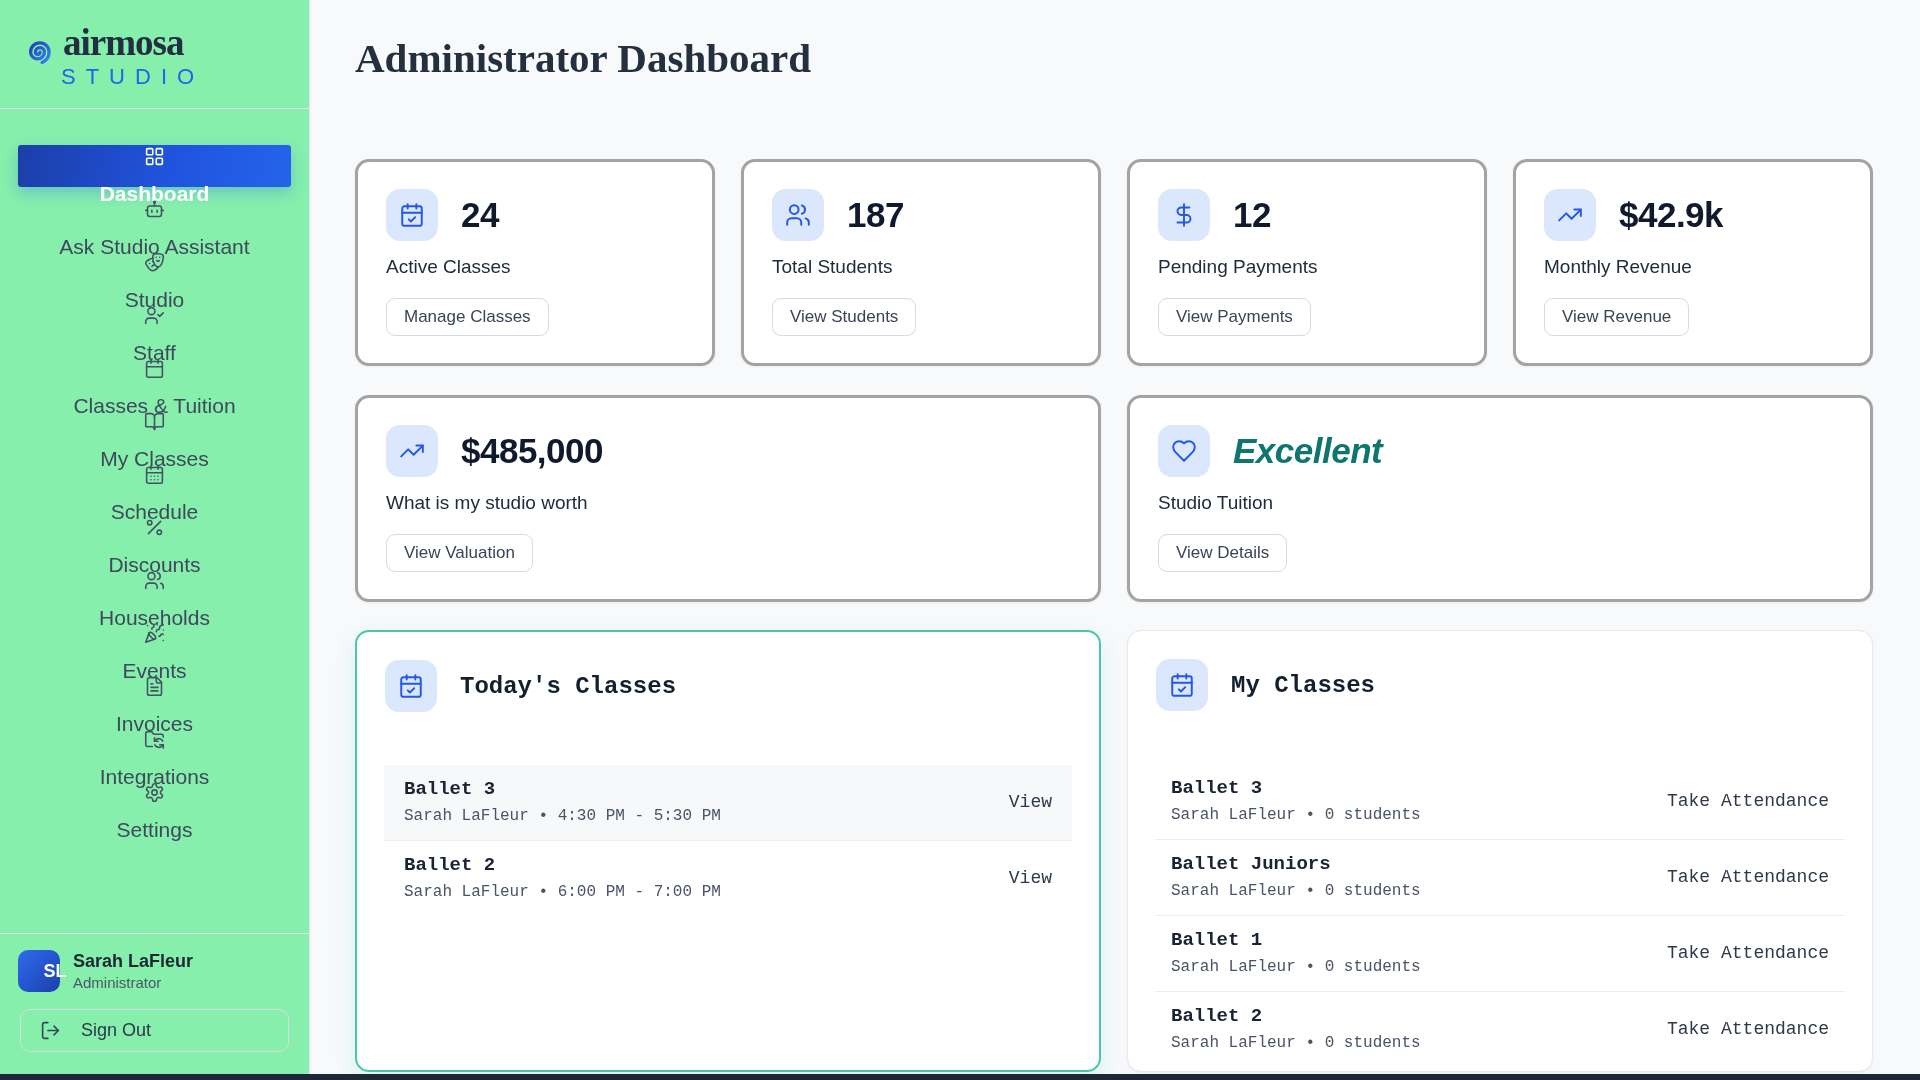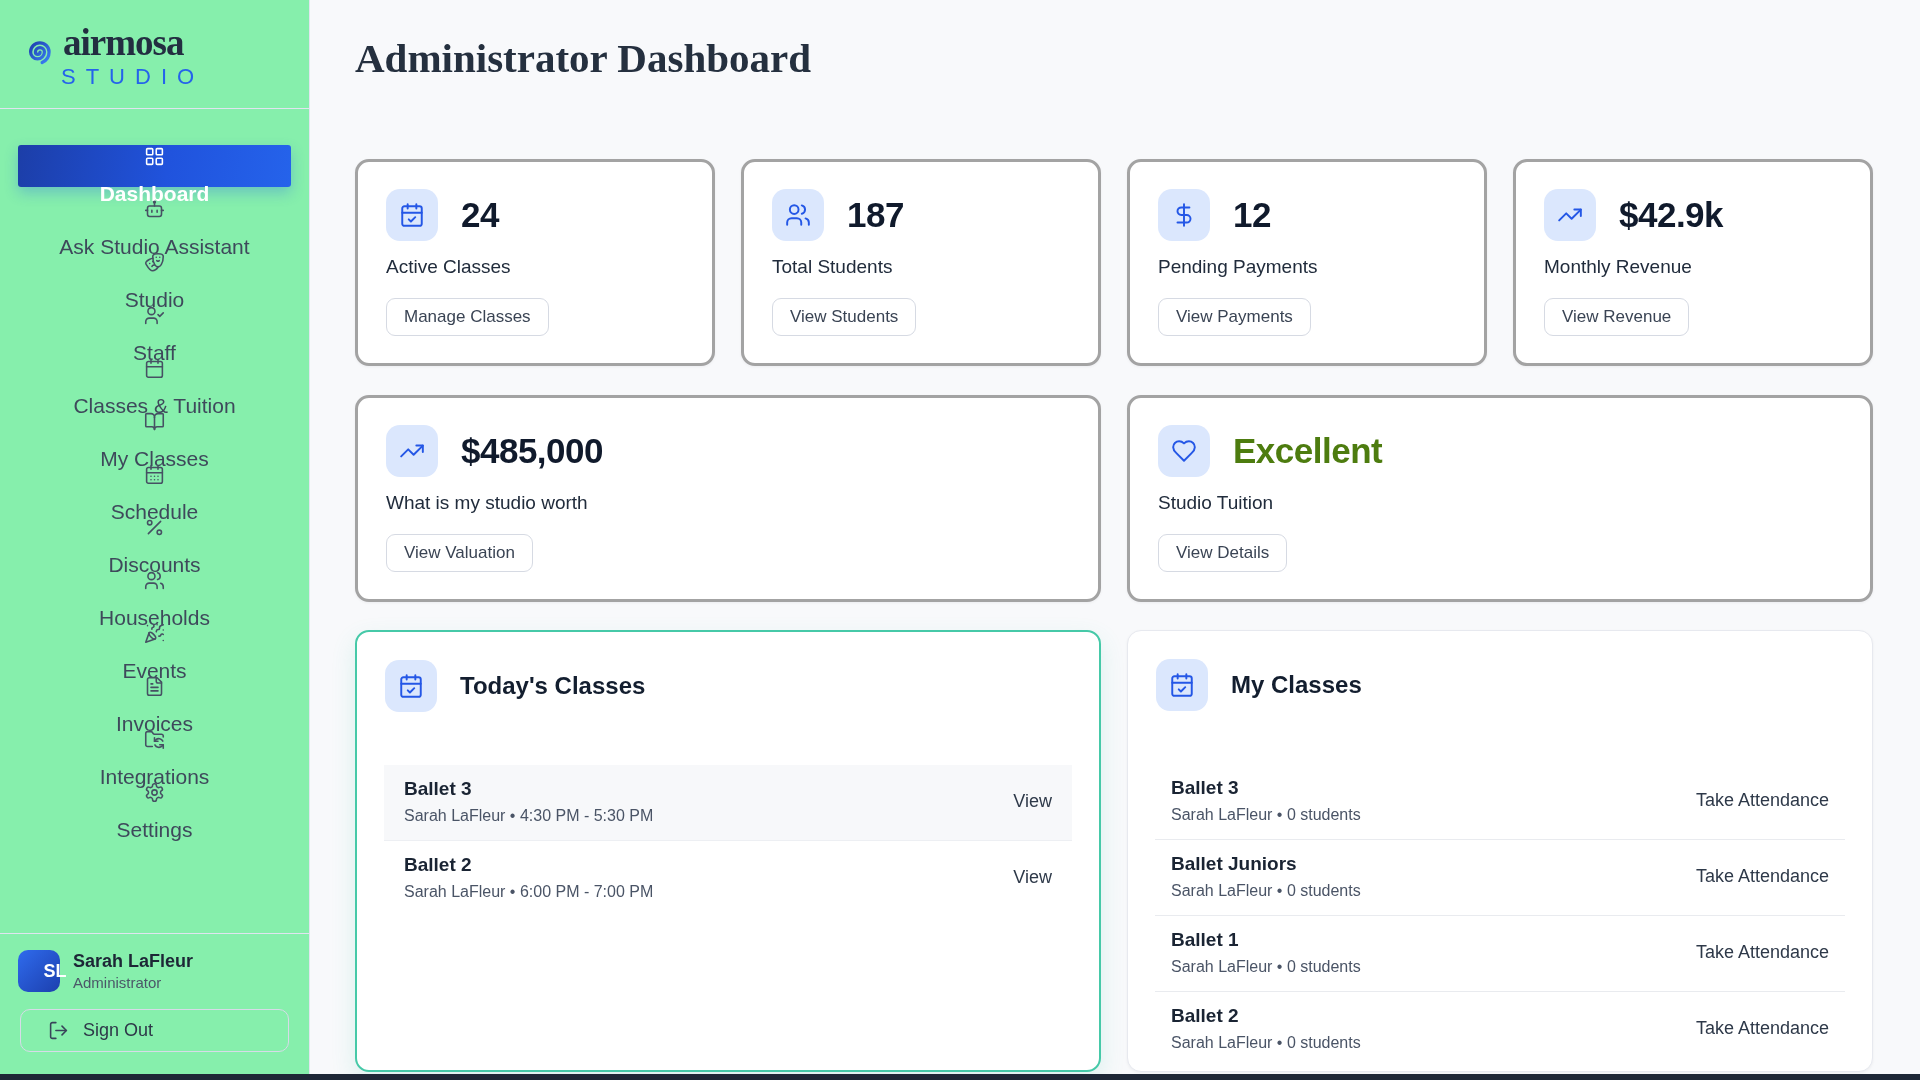--- a/index.html
+++ b/index.html
@@ -46,21 +46,21 @@
   .avatar {
     width:42px; height:42px; border-radius:10px; flex:0 0 auto;
     background:linear-gradient(135deg,#2f6bed,#1c3fae);
     color:#fff; font-weight:700; font-size:18px;
     display:flex; align-items:center; justify-content:center;padding-left:32px;
   }
   .user-name { font-size:18px; font-weight:700; color:#1d2636; line-height:1.15; }
   .user-role { font-size:15px; color:#4b5768; margin-top:2px; }
   .signout-btn {
     margin:17px 2px 28px 2px; height:43px; border:1px solid #d6dbe8; border-radius:10px;
-    display:flex; align-items:center; gap:14px; padding:0 27px;
+    display:flex; align-items:center; gap:20px; padding:0 19px;
     font-size:18px; color:#2d3748; cursor:pointer; background:transparent;
   }
   .signout-btn .ico { width:21px; height:21px; color:#39445a; display:flex; }
 
   .bottom-bar { position:absolute; left:0; bottom:0; width:1920px; height:6px; background:#1e2736; z-index:50; }
 
   
   .main { position:absolute; left:310px; top:0; width:1610px; height:796px; }
   .page-title {
     position:absolute; left:45px; top:34px;
@@ -86,30 +86,30 @@
     box-shadow:0 1px 3px rgba(16,24,40,.05);
     padding:27px 28px; display:flex; flex-direction:column; align-items:flex-start;
   }
   .card-top { display:flex; align-items:center; gap:23px; }
   .badge {
     width:52px; height:52px; border-radius:14px; background:#dbe7fd;
     display:flex; align-items:center; justify-content:center; color:#2457e6; flex:0 0 auto;
   }
   .badge svg { width:26px; height:26px; }
   .stat-value { font-size:35px; font-weight:700; color:#101a2c; letter-spacing:-.5px; }
-  .stat-value.green { color:#4d7c0f; }
+  .stat-value.green { color:#0f766e;font-style:italic; }
   .stat-label { margin-top:15px; font-size:19px; color:#212c3c; }
   .action-btn {
     margin-top:20px; padding:8px 17px; background:#fff;
     border:1px solid #d6dae3; border-radius:9px;
     font-size:17px; color:#3a4454; cursor:pointer; font-family:inherit;
   }
 
   
-  .list-card { background:#fff; border:1px solid #e7e9ef; border-radius:14px; box-shadow:0 1px 3px rgba(16,24,40,.05); position:relative; overflow:hidden; }
+  .list-card { background:#fff; border:1px solid #e7e9ef; border-radius:14px; box-shadow:0 1px 3px rgba(16,24,40,.05); position:relative; overflow:hidden;font-family:Liberation Mono, monospace; }
   .list-card.highlight { border:2px solid #46c9a8; box-shadow:0 10px 24px rgba(70,201,168,.16); }
   .list-header { display:flex; align-items:center; gap:23px; padding:28px 28px 0 28px; }
   .list-title { font-size:24px; font-weight:700; color:#131e2f; }
   .rows { margin:53px 27px 0 27px; }
   .class-row { display:flex; align-items:center; justify-content:space-between; padding:13px 20px 15px 20px; }
   .class-row.alt { background:#f7f8fa; border-bottom:1px solid #edeff3; }
   .rows.divided .class-row { padding:13px 16px 15px 16px; border-bottom:1px solid #e9ebef; }
   .rows.divided .class-row:last-child { border-bottom:none; }
   .row-name { font-size:19px; font-weight:600; color:#1a2433; }
   .row-meta { font-size:16px; color:#4a5466; margin-top:7px; }

